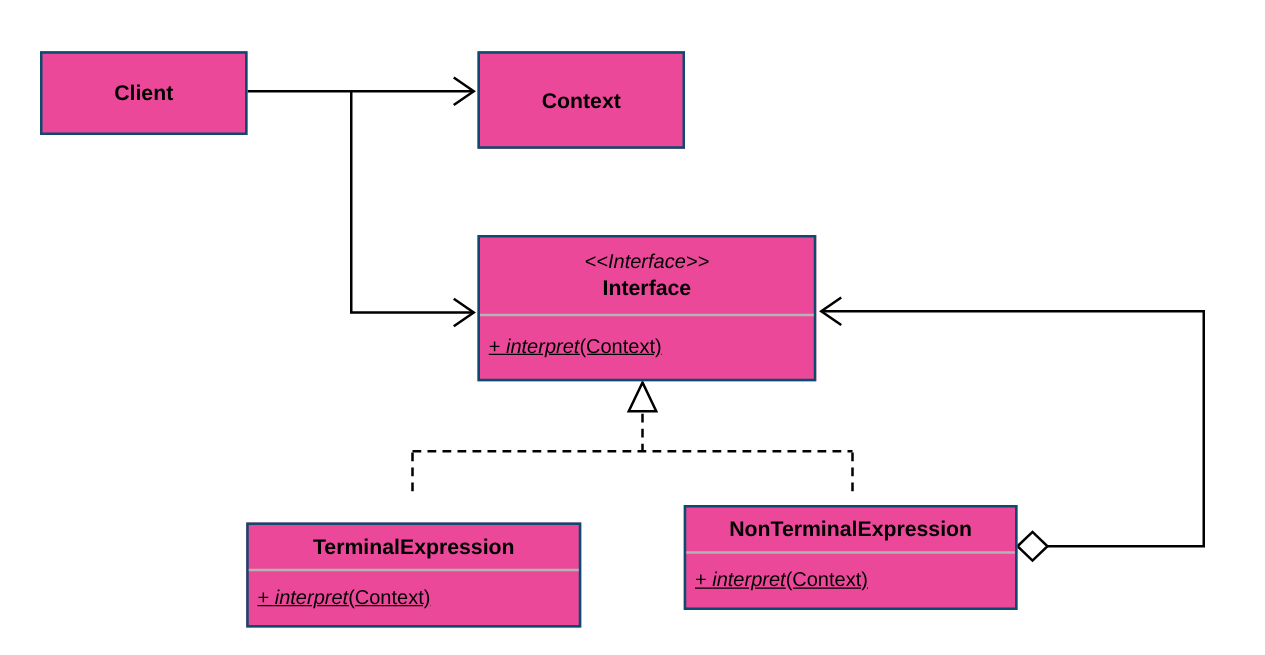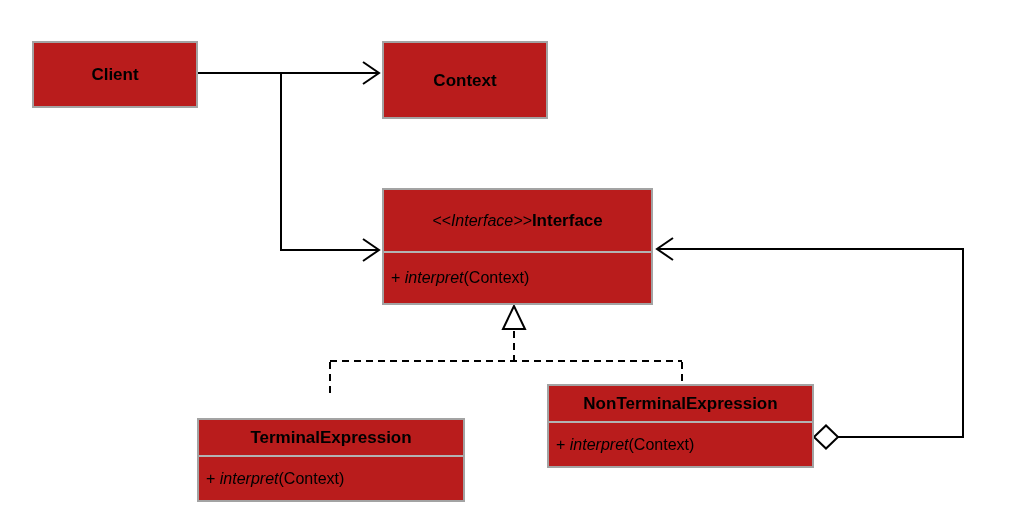--- a/index.html
+++ b/index.html
@@ -18,32 +18,32 @@
   .connectors {
     position: absolute;
     left: 0;
     top: 0;
     width: 1012px;
     height: 524px;
   }
   .uml-class {
     position: absolute;
     box-sizing: border-box;
-    border: 2px solid #a3a3a3;
-    background: #b91c1c;
+    border: 2px solid #0c4a6e;
+    background: #ec4899;
     display: flex;
     flex-direction: column;
   }
   .uml-class.simple {
     justify-content: center;
     align-items: center;
   }
   .compartment-title {
     display: flex;
-    flex-direction: row;
+    flex-direction: column;
     justify-content: center;
     align-items: center;
     flex: 0 0 auto;
   }
   .compartment-methods {
     flex: 1 1 auto;
     border-top: 2px solid #b3b3b3;
     display: flex;
     align-items: center;
     padding-left: 7px;
@@ -60,20 +60,21 @@
     font-size: 16px;
     font-style: italic;
     color: #000000;
     line-height: 20px;
     white-space: nowrap;
   }
   .method-line {
     font-size: 16px;
     color: #000000;
     white-space: pre;
+    text-decoration: underline;
   }
   .method-line .mname {
     font-style: italic;
   }
 </style>
 </head>
 <body>
 
 <div class="canvas">
 
@@ -124,21 +125,21 @@
 
   <div class="uml-class" style="left:197px; top:398px; width:268px; height:84px;margin-top:20px;">
     <div class="compartment-title" style="height:35px;">
       <div class="class-name">TerminalExpression</div>
     </div>
     <div class="compartment-methods">
       <div class="method-line"><span>+ </span><span class="mname">interpret</span><span>(Context)</span></div>
     </div>
   </div>
 
-  <div class="uml-class" style="left:547px; top:384px; width:267px; height:84px;">
+  <div class="uml-class" style="left:547px; top:404px; width:267px; height:84px;">
     <div class="compartment-title" style="height:35px;">
       <div class="class-name">NonTerminalExpression</div>
     </div>
     <div class="compartment-methods">
       <div class="method-line"><span>+ </span><span class="mname">interpret</span><span>(Context)</span></div>
     </div>
   </div>
 
 </div>
 

